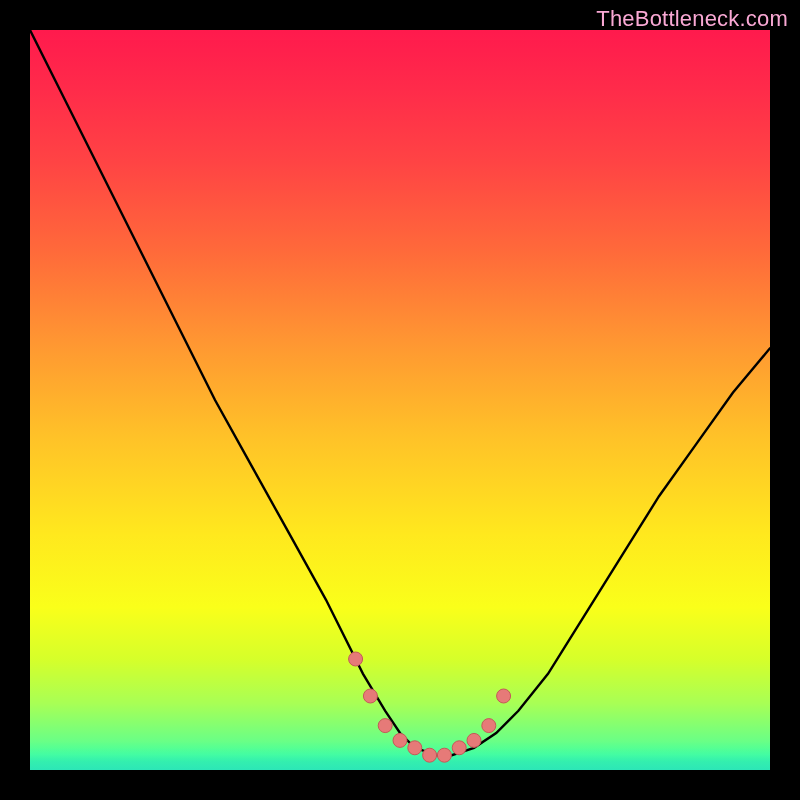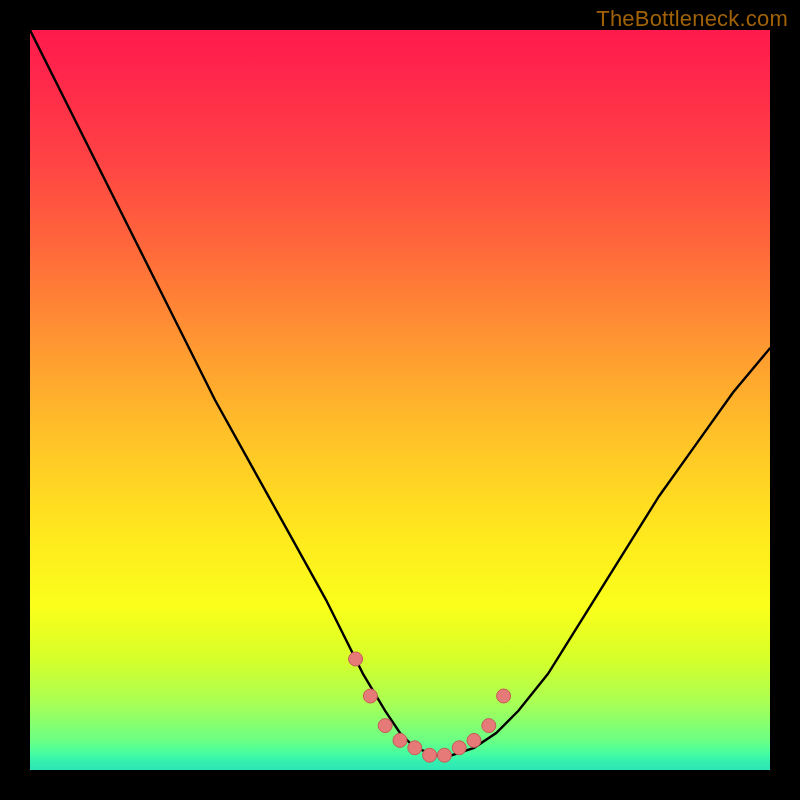--- a/index.html
+++ b/index.html
@@ -60,21 +60,21 @@
     pointer-events: none;
   }
   svg.curve {
     position: absolute;
     inset: 0;
   }
   .watermark {
     position: absolute;
     top: 6px;
     right: 12px;
-    color: #a16207;
+    color: #f9a8d4;
     font-size: 22px;
     font-weight: 500;
     letter-spacing: 0.2px;
     user-select: none;
   }
 </style>
 </head>
 <body>
 
 <div class="frame">

